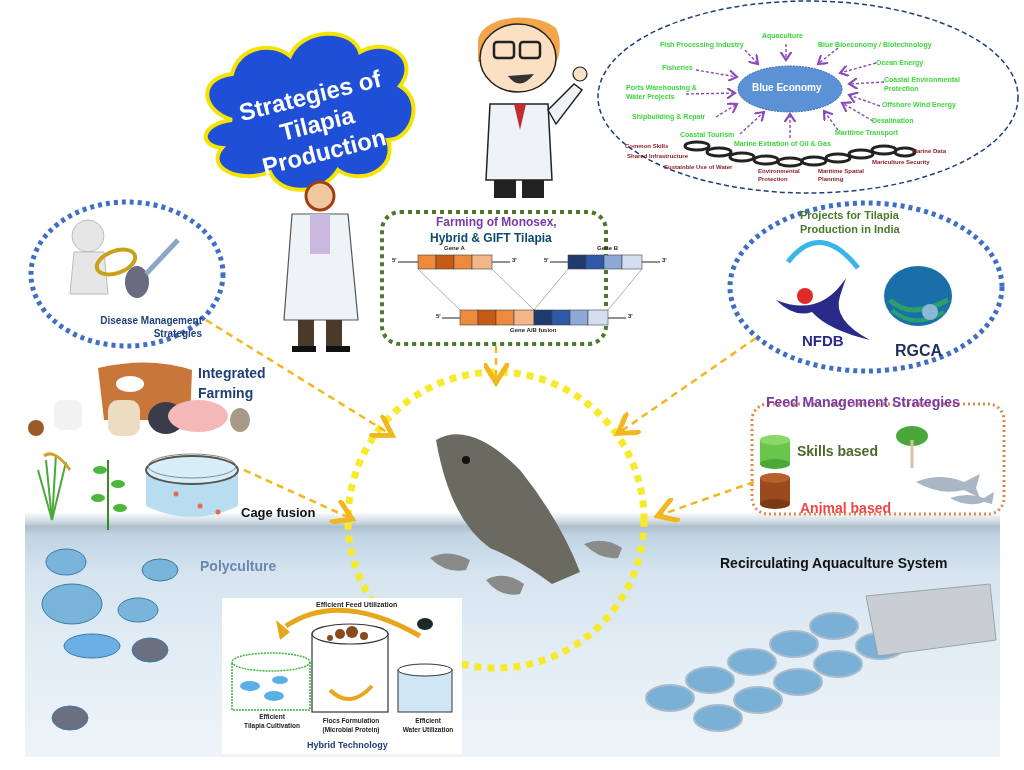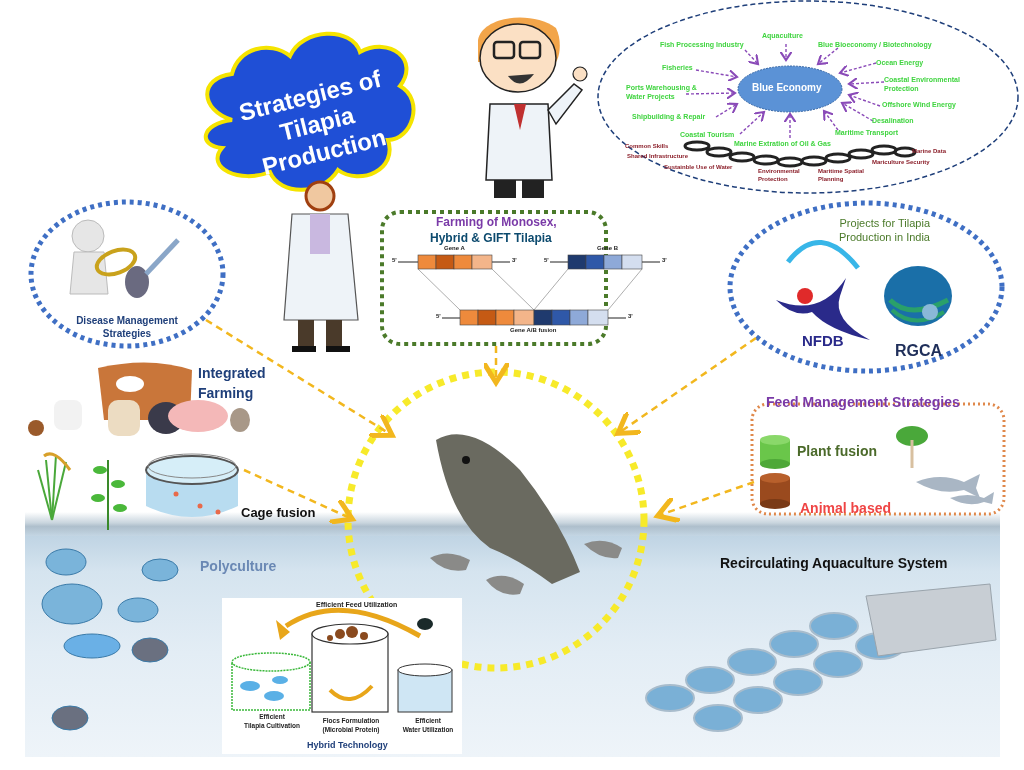--- a/index.html
+++ b/index.html
@@ -302,39 +302,39 @@
 <div class="lbl" style="left:444px;top:245px;font-size:6px;color:#222;">Gene A</div>
 <div class="lbl" style="left:597px;top:245px;font-size:6px;color:#222;">Gene B</div>
 <div class="lbl" style="left:510px;top:327px;font-size:6px;color:#222;">Gene A/B fusion</div>
 <div class="lbl" style="left:392px;top:257px;font-size:6px;color:#222;">5'</div>
 <div class="lbl" style="left:512px;top:257px;font-size:6px;color:#222;">3'</div>
 <div class="lbl" style="left:544px;top:257px;font-size:6px;color:#222;">5'</div>
 <div class="lbl" style="left:662px;top:257px;font-size:6px;color:#222;">3'</div>
 <div class="lbl" style="left:436px;top:313px;font-size:6px;color:#222;">5'</div>
 <div class="lbl" style="left:628px;top:313px;font-size:6px;color:#222;">3'</div>
 
-<div class="abs" style="left:800px;top:216px;width:130px;text-align:right;font-weight:normal;font-size:11px;line-height:14px;color:#4b7a2a;">
+<div class="abs" style="left:800px;top:208px;width:130px;text-align:left;font-weight:bold;font-size:11px;line-height:14px;color:#4b7a2a;">
   <div>Projects for Tilapia</div>
   <div>Production in India</div>
 </div>
 <div class="lbl" style="left:802px;top:332px;font-size:15px;color:#2a2a8a;">NFDB</div>
 <div class="lbl" style="left:895px;top:342px;font-size:16px;color:#1f2f5a;">RGCA</div>
 
-<div class="abs" style="left:52px;top:314px;width:150px;text-align:center;font-weight:bold;font-size:10px;line-height:13px;color:#1f3f7a;">
+<div class="abs" style="left:52px;top:314px;width:150px;text-align:right;font-weight:bold;font-size:10px;line-height:13px;color:#1f3f7a;">
   <div>Disease Management</div>
   <div>Strategies</div>
 </div>
 
 <div class="abs" style="left:198px;top:363px;font-weight:bold;font-size:14px;line-height:20px;color:#1f3f7a;">
   <div>Integrated</div>
   <div>Farming</div>
 </div>
 
 <div class="lbl" style="left:766px;top:394px;font-size:14px;color:#7a3aa8;">Feed Management Strategies</div>
-<div class="lbl" style="left:797px;top:443px;font-size:14px;color:#4b6a2a;">Plant fusion</div>
+<div class="lbl" style="left:797px;top:443px;font-size:14px;color:#4b6a2a;">Skills based</div>
 <div class="lbl" style="left:800px;top:500px;font-size:14px;color:#ef4444;">Animal based</div>
 
 <div class="lbl" style="left:241px;top:505px;font-size:13px;color:#111;">Cage fusion</div>
 <div class="lbl" style="left:200px;top:558px;font-size:14px;color:#6a88b4;">Polyculture</div>
 <div class="lbl" style="left:720px;top:555px;font-size:14px;color:#111;">Recirculating Aquaculture System</div>
 
 <div class="lbl" style="left:316px;top:601px;font-size:7px;color:#222;">Efficient Feed Utilization</div>
 <div class="abs" style="left:224px;top:712px;width:96px;text-align:center;font-weight:bold;font-size:6.5px;line-height:9px;color:#222;">
   <div>Efficient</div>
   <div>Tilapia Cultivation</div>

